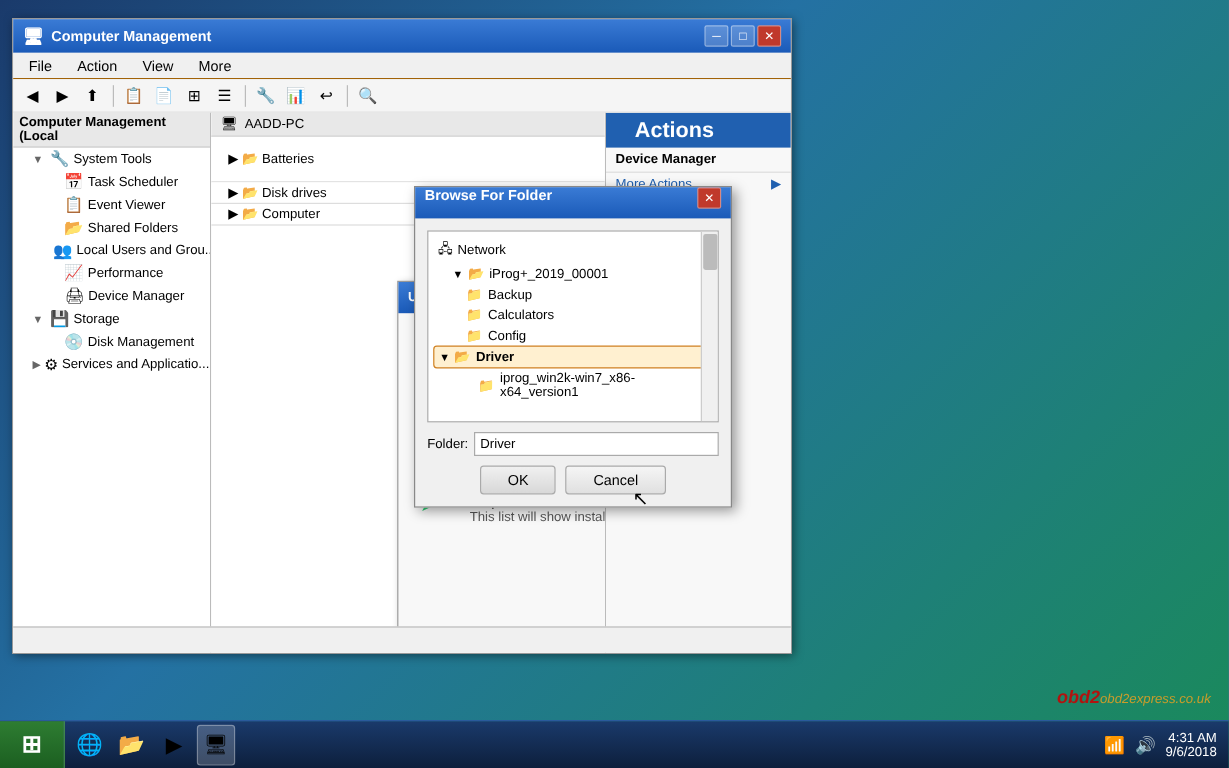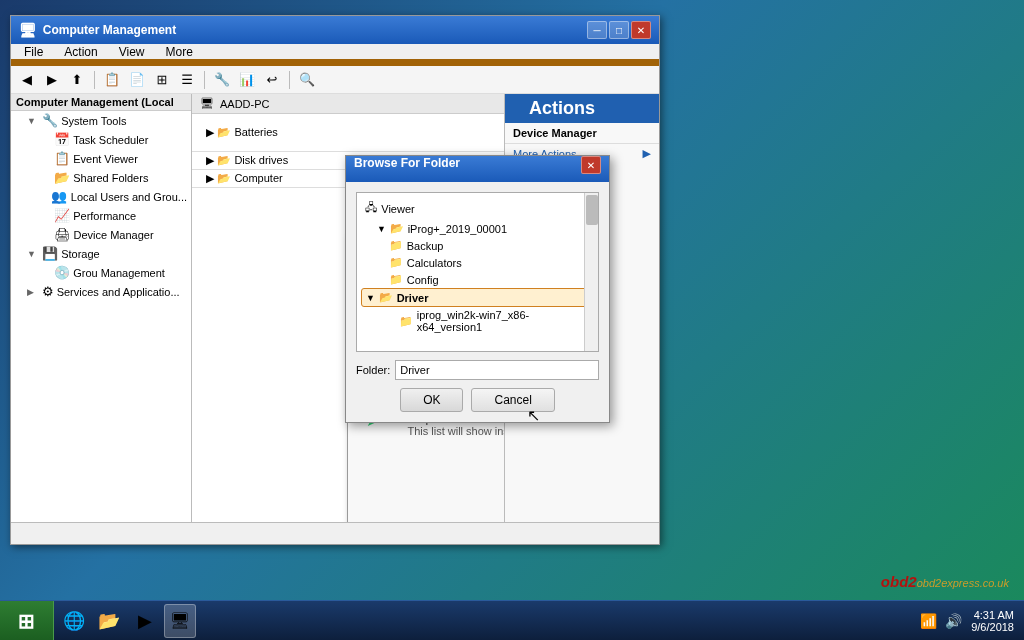--- a/index.html
+++ b/index.html
@@ -131,21 +131,21 @@
     }
 
     .win-btn-close {
       background: #c0392b;
     }
 
     
     .menu-bar {
       height: 22px;
       background: #f0f0f0;
-      border-bottom: 7px solid #a16207;
+      border-bottom: 1px solid #a16207;
       display: flex;
       align-items: center;
       padding: 0 5px;
       gap: 5px;
     }
 
     .menu-item {
       padding: 2px 8px;
       cursor: pointer;
       font-size: 12px;
@@ -183,21 +183,21 @@
     }
 
     
     .content-area {
       display: flex;
       height: calc(100% - 78px);
     }
 
     
     .left-panel {
-      width: 181px;
+      width: 165px;
       border-right: 1px solid #bbb;
       background: white;
       overflow: hidden;
     }
 
     .tree-header {
       background: #e8e8e8;
       padding: 2px 5px;
       font-size: 11px;
       font-weight: bold;
@@ -592,21 +592,21 @@
           <span>Device Manager</span>
         </div>
         <div class="tree-item tree-indent-1">
           <span class="tree-expand">▼</span>
           <span class="tree-icon">💾</span>
           <span>Storage</span>
         </div>
         <div class="tree-item tree-indent-2">
           <span class="tree-expand">&nbsp;</span>
           <span class="tree-icon">💿</span>
-          <span>Grou Management</span>
+          <span>Disk Management</span>
         </div>
         <div class="tree-item tree-indent-1">
           <span class="tree-expand">▶</span>
           <span class="tree-icon">⚙</span>
           <span>Services and Applicatio...</span>
         </div>
       </div>
 
       <div class="middle-panel">
 
@@ -676,21 +676,21 @@
       <span>Browse For Folder</span>
       <div class="window-controls" style="margin-left:auto;">
         <button class="win-btn win-btn-close">✕</button>
       </div>
     </div>
     <div class="browse-content">
 
       <div class="folder-tree" style="position:relative;">
         <div class="folder-item">
           <span>🖧</span>
-          <span>Viewer</span>
+          <span>Network</span>
         </div>
         <div class="folder-item folder-indent-1">
           <span style="font-size:9px;">▼</span>
           <span>📂</span>
           <span>iProg+_2019_00001</span>
         </div>
         <div class="folder-item folder-indent-2">
           <span>📁</span>
           <span>Backup</span>
         </div>

